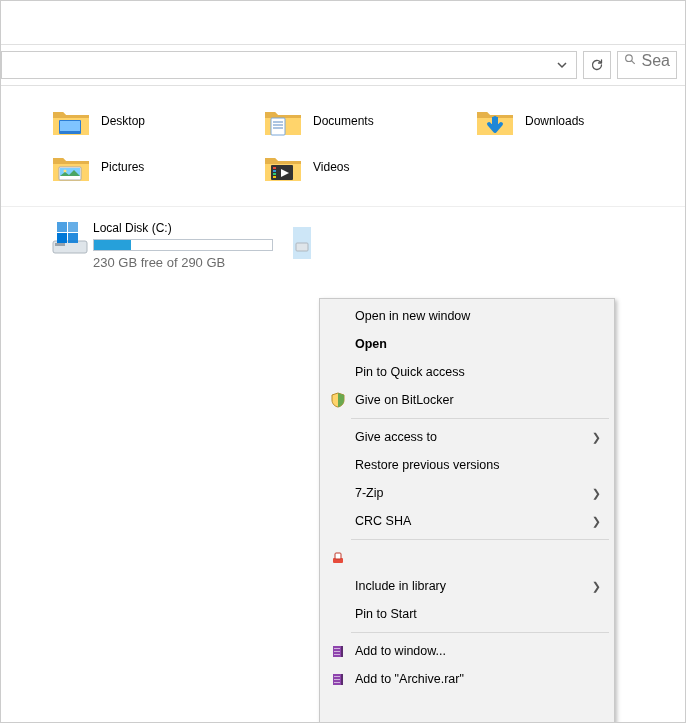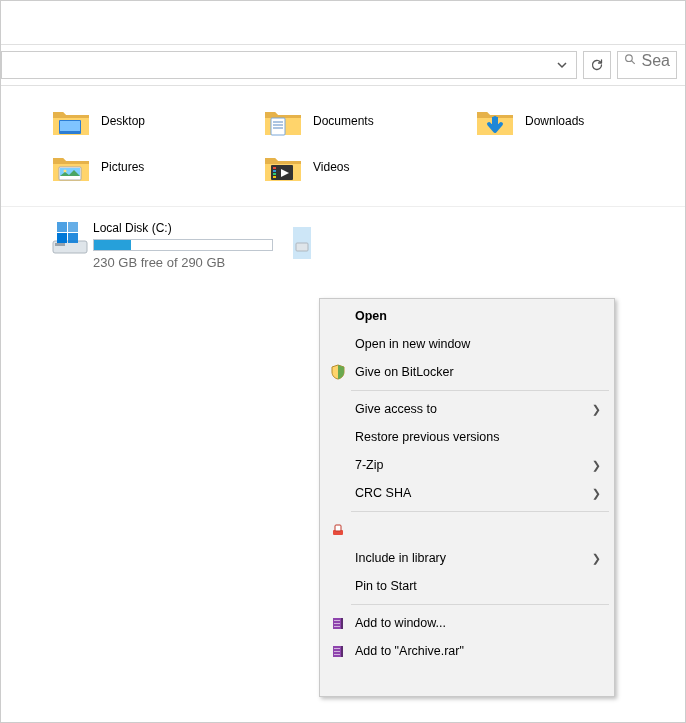--- a/index.html
+++ b/index.html
@@ -165,27 +165,31 @@
     <div class="drive-item" style="margin-left:-40px;">
       <span class="drive-b-icon-box">
         <svg width="14" height="24" viewBox="0 0 14 24">
             <rect x="1" y="12" width="12" height="8" rx="1" fill="#dfe5ea" stroke="#aeb7bf"></rect>
           </svg>
       </span>
     </div>
   </div>
 
   <div class="ctx-menu">
+    <div class="ctx-item">
+        <span class="ic"></span>
+        <span class="lbl">Open in new window</span>
+      </div>
     <div class="ctx-item ctx-bold">
         <span class="ic"></span>
         <span class="lbl">Open</span>
       </div>
     <div class="ctx-item">
         <span class="ic"></span>
-        <span class="lbl">Open in new window</span>
+        <span class="lbl">Pin to Quick access</span>
       </div>
     <div class="ctx-item">
       <span class="ic">
           <svg width="16" height="16" viewBox="0 0 16 16">
             <path d="M8 1 L14 3 V8 C14 12 11 14.5 8 15 C5 14.5 2 12 2 8 V3 Z" fill="#ffd46b" stroke="#b58a2b"></path>
             <path d="M8 1 L14 3 V8 C14 12 11 14.5 8 15 Z" fill="#6aa84f"></path>
           </svg>
         </span>
       <span class="lbl">Give on BitLocker</span>
     </div>

